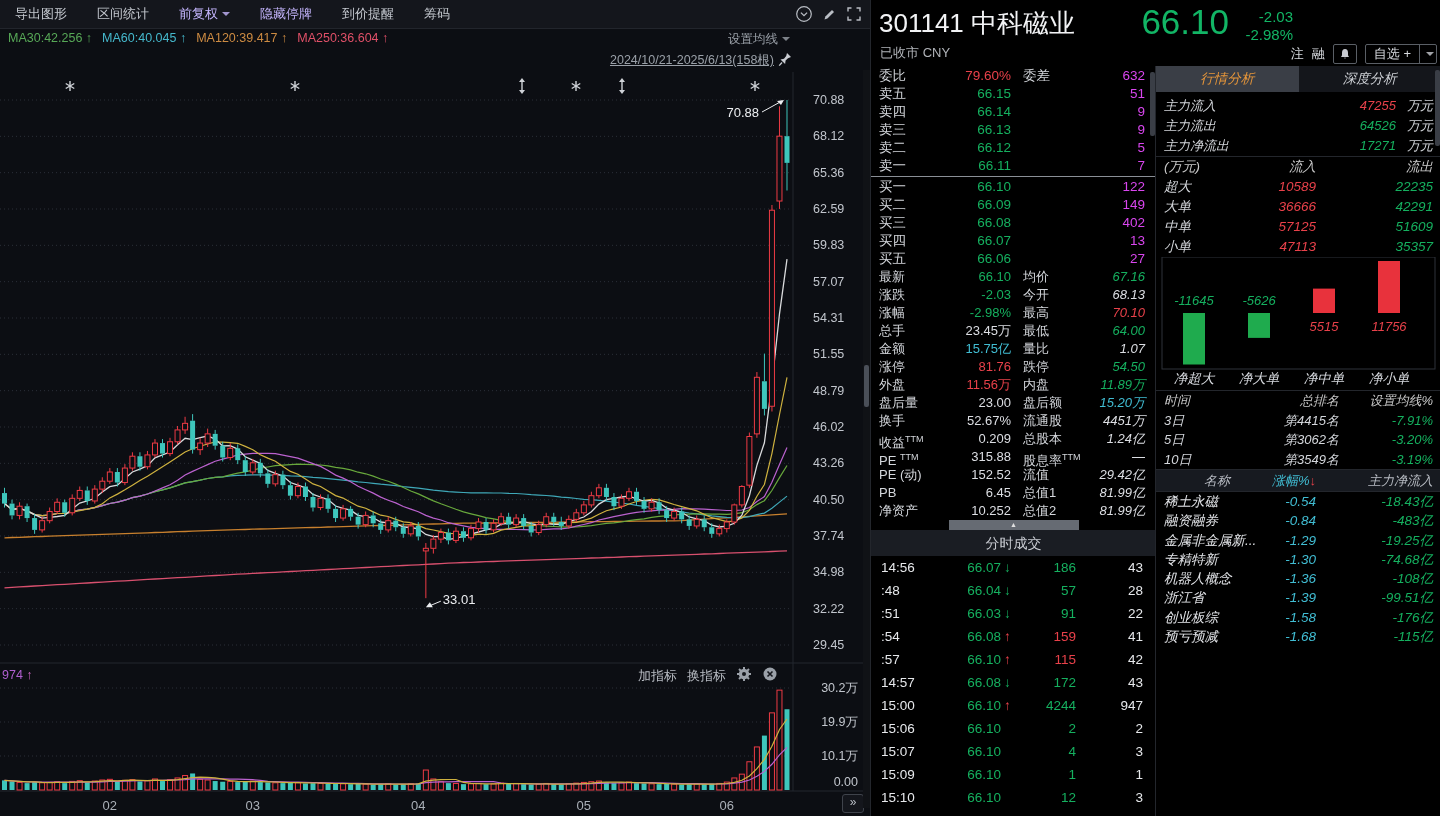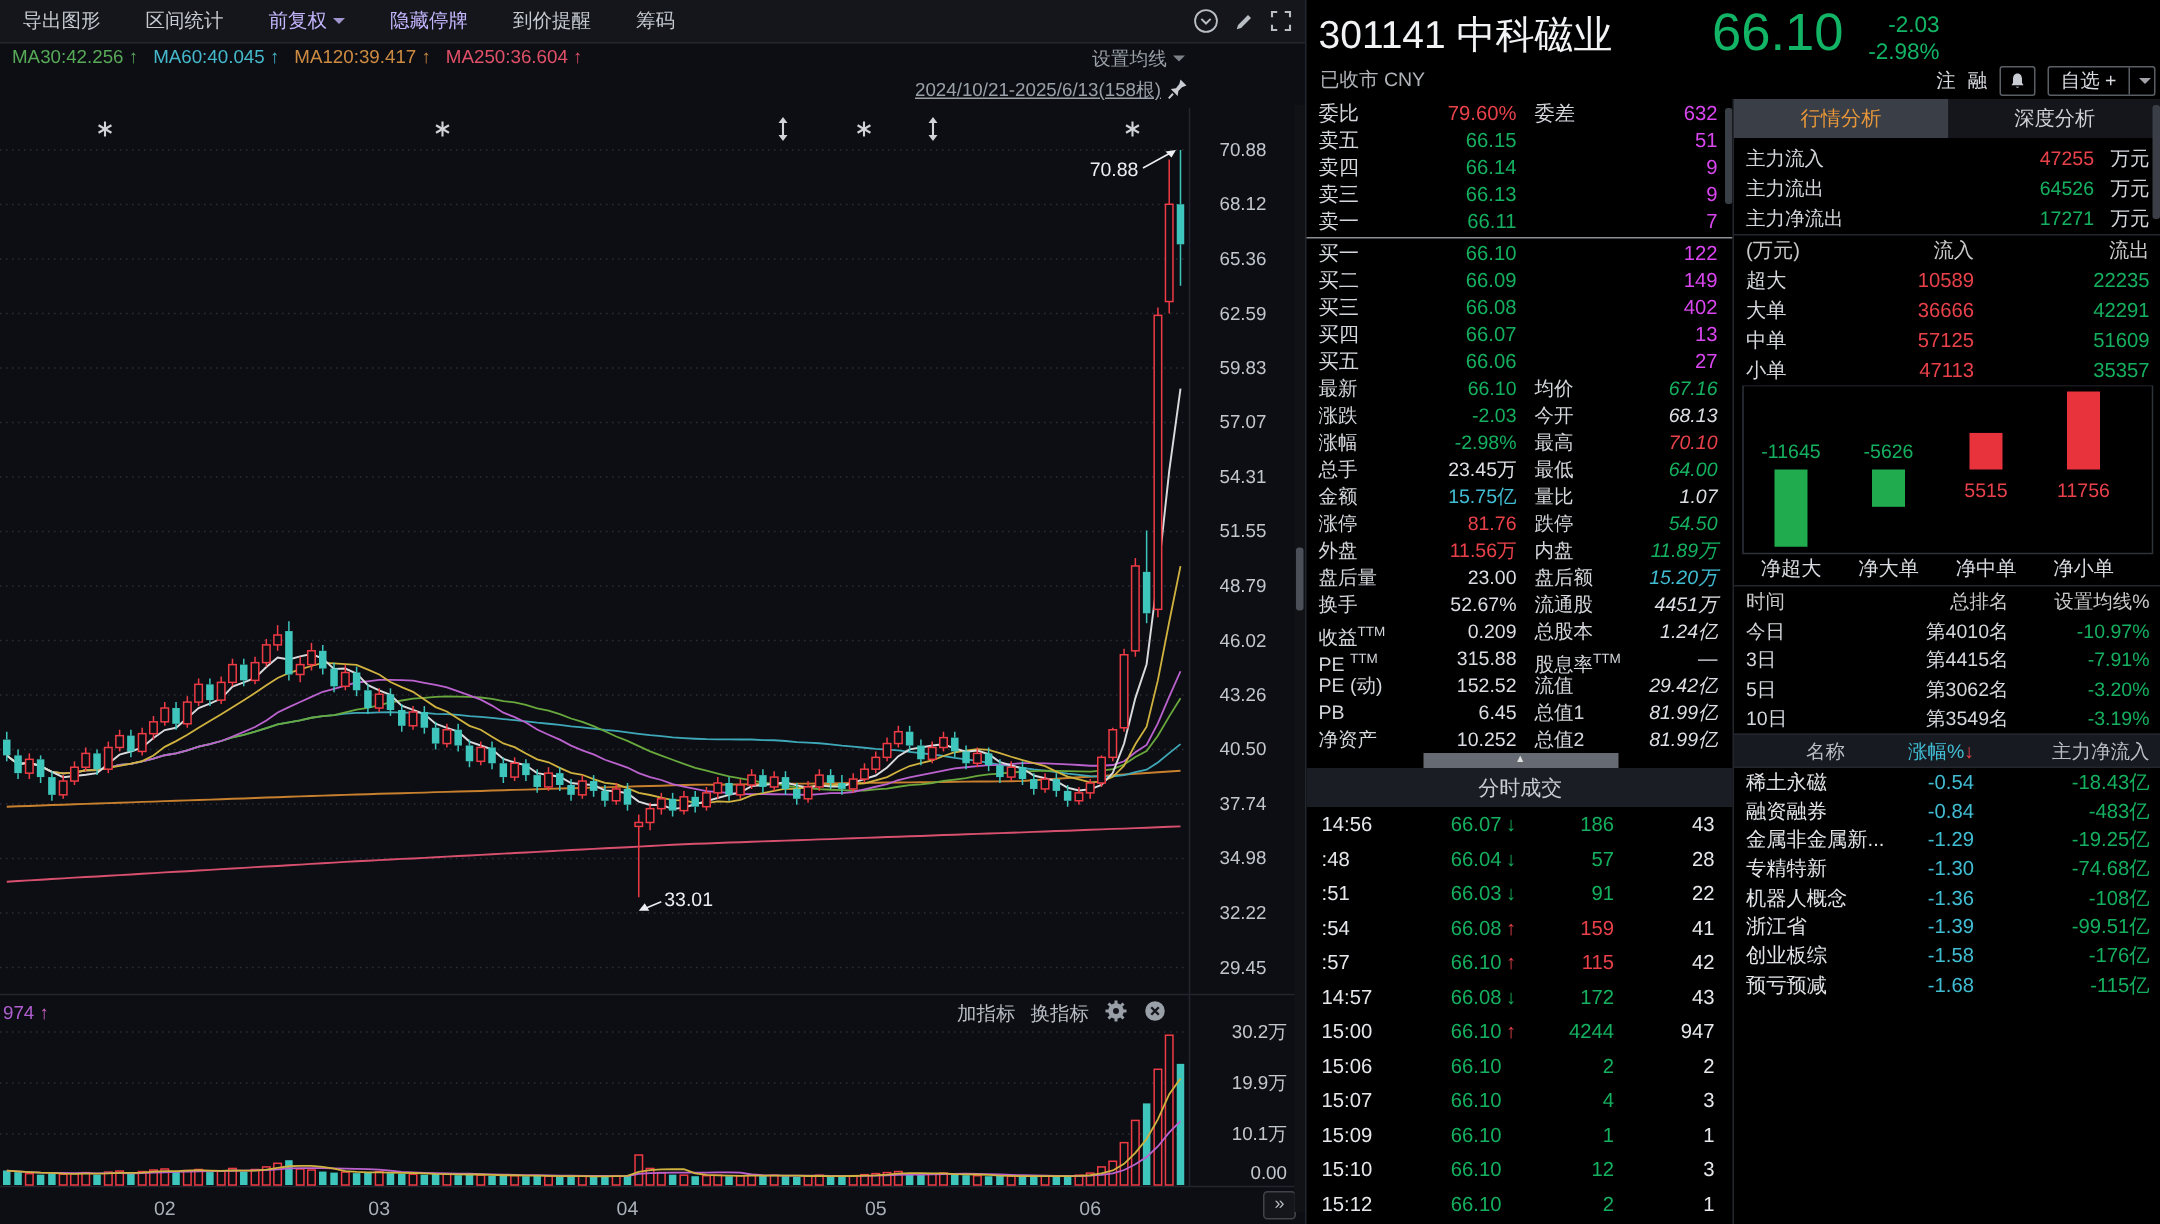--- a/index.html
+++ b/index.html
@@ -56,21 +56,21 @@
   #tape-title{height:26px;line-height:26px;text-align:center;background:#1a1d23;color:#c9ccd2;font-size:14px;}
   .t-row{position:relative;height:23px;line-height:23px;font-size:13.5px;}
   .t-row .t{position:absolute;left:10px;color:#e6e8eb;}
   .t-row .p{position:absolute;right:155px;}
   .t-row .a{position:absolute;left:133px;font-weight:bold;}
   .t-row .v{position:absolute;right:80px;}
   .t-row .n{position:absolute;right:13px;color:#e6e8eb;}
   #quote-scrollbar{position:absolute;right:0;top:0;width:6px;height:450px;}
   #quote-scrollbar .thumb{position:absolute;left:0;top:6px;width:5px;height:64px;background:#3a3e46;border-radius:2px;}
   
-  #analysis-panel{left:1155px;top:66px;width:285px;height:750px;background:#000;border-left:1px solid #23262c;}
+  #analysis-panel{left:1155px;top:66px;width:285px;height:750px;background:#000;border-left:1px solid #23262c;font-style:italic;}
   #tabs{display:flex;height:26px;}
   .tab{flex:1;text-align:center;line-height:26px;font-size:13.5px;background:#14161b;color:#cfd2d7;}
   .tab.active{background:#3a3e46;color:#e8973a;}
   .f-row{position:relative;height:20px;line-height:20px;font-size:13px;}
   .f-row .l{position:absolute;left:8px;color:#d4d7dc;}
   .f-row .v{position:absolute;right:45px;margin-left:38px;}
   .f-row .u{position:absolute;right:8px;color:#d4d7dc;}
   .divider{height:1px;background:#23262c;}
   .ft-row{position:relative;height:20px;line-height:20px;font-size:13.5px;}
   .ft-row .l{position:absolute;left:8px;color:#d4d7dc;}
@@ -713,20 +713,25 @@
           <span class="l">卖四</span>
           <span class="p g">66.14</span>
           <span class="v">9</span>
         </div>
         <div class="q-row">
           <span class="l">卖三</span>
           <span class="p g">66.13</span>
           <span class="v">9</span>
         </div>
         <div class="q-row">
+          <span class="l">卖二</span>
+          <span class="p g">66.12</span>
+          <span class="v">5</span>
+        </div>
+        <div class="q-row">
           <span class="l">卖一</span>
           <span class="p g">66.11</span>
           <span class="v">7</span>
         </div>
       </div>
     <div id="ob-sep"></div>
     <div id="bids">
         <div class="q-row">
           <span class="l">买一</span>
           <span class="p g">66.10</span>
@@ -993,25 +998,20 @@
         <text x="233" y="126" fill="#d8dbe0" font-size="13.5" text-anchor="middle">净小单</text>
       </svg>
     <div class="divider"></div>
     <div id="rankings">
         <div class="rk-row rk-head">
           <span class="t">时间</span>
           <span class="r" style="color:#c9c9c9">总排名</span>
           <span class="pc">设置均线%</span>
         </div>
         <div class="rk-row">
-          <span class="t">今日</span>
-          <span class="r">第4010名</span>
-          <span class="pc g">-10.97%</span>
-        </div>
-        <div class="rk-row">
           <span class="t">3日</span>
           <span class="r">第4415名</span>
           <span class="pc g">-7.91%</span>
         </div>
         <div class="rk-row">
           <span class="t">5日</span>
           <span class="r">第3062名</span>
           <span class="pc g">-3.20%</span>
         </div>
         <div class="rk-row">

